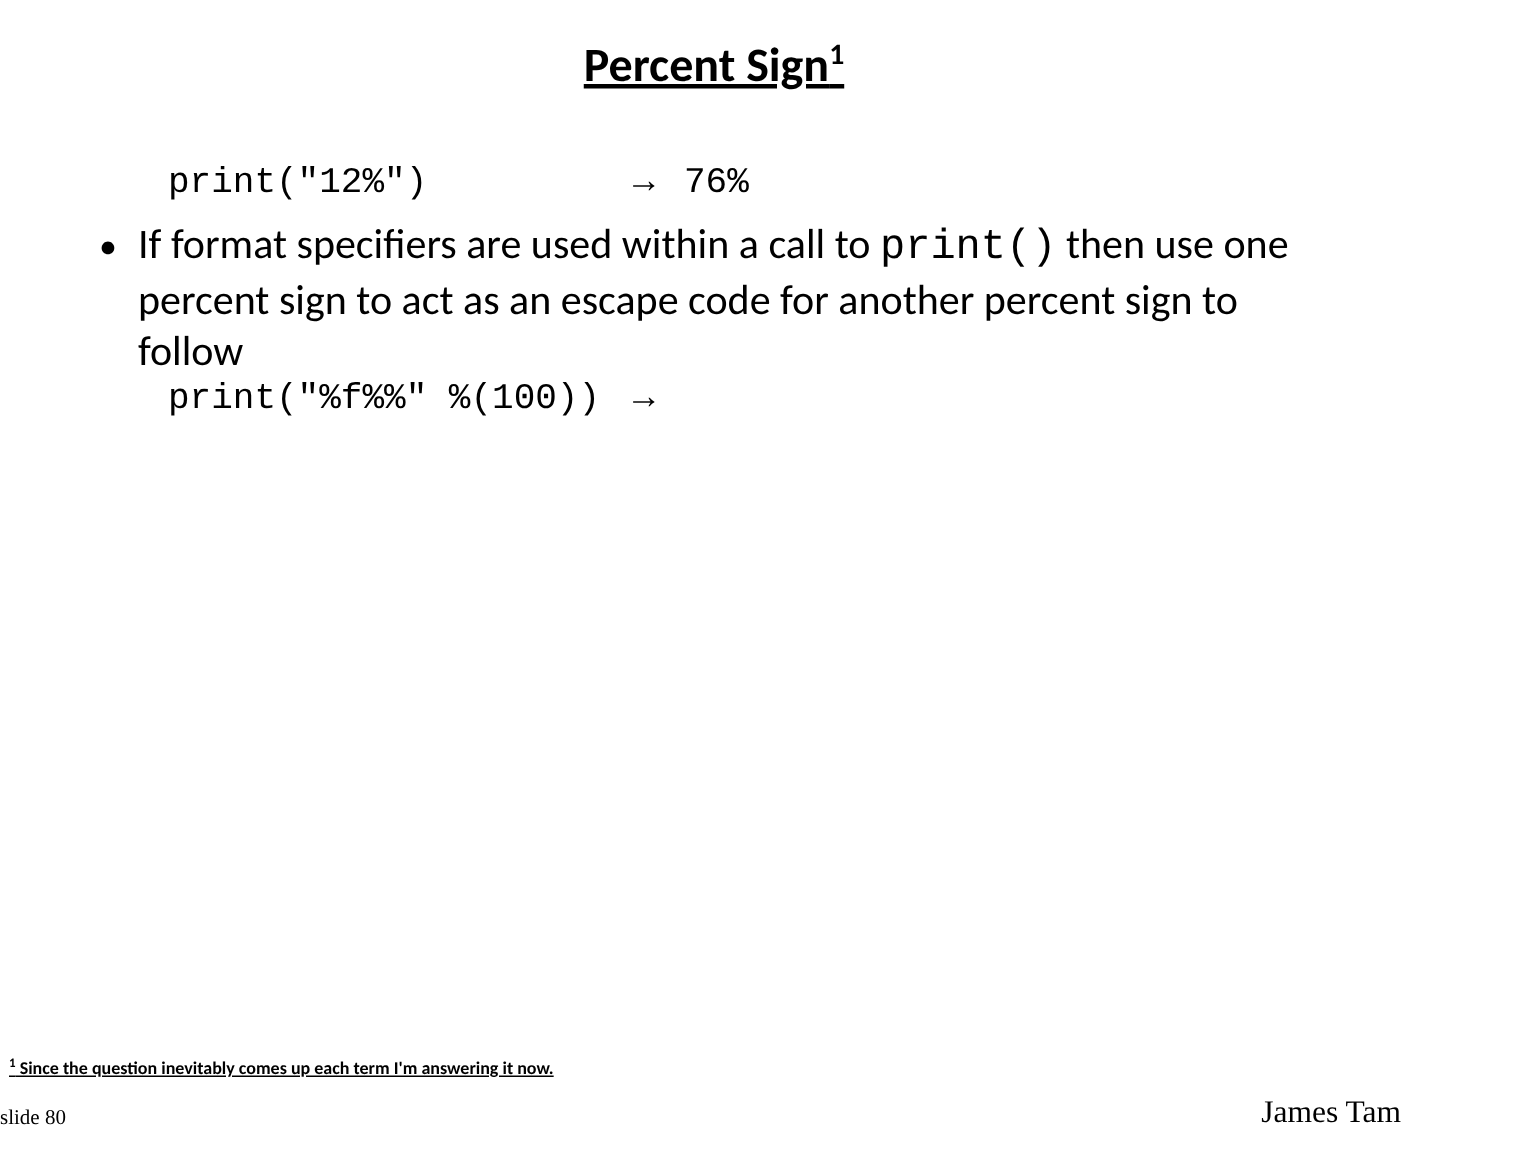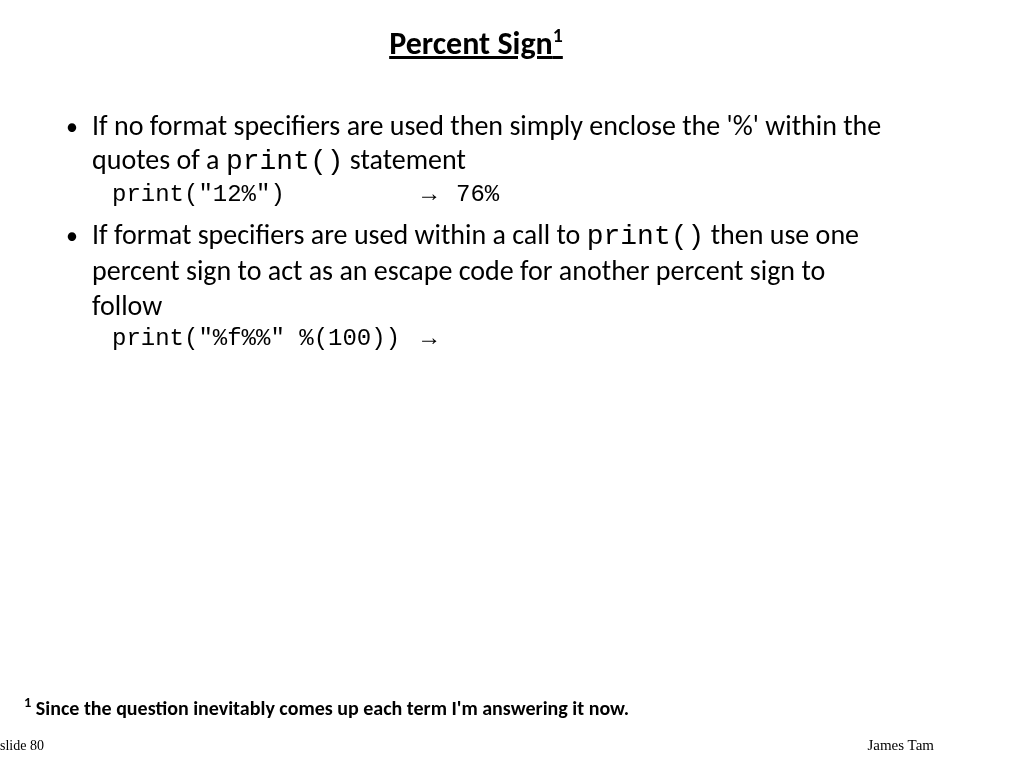--- a/index.html
+++ b/index.html
@@ -63,59 +63,57 @@
   .code-left {
     width: 310px;
     flex-shrink: 0;
   }
   .arrow {
     width: 34px;
     flex-shrink: 0;
   }
   .footnote {
     position: absolute;
-    left: 24px;
+    left: 6px;
     bottom: 48px;
-    font-size: 20px;
+    font-size: 12px;
     font-weight: 700;
+    text-decoration: underline;
   }
   .footnote sup {
     font-size: 0.72em;
     vertical-align: super;
     line-height: 0;
   }
   .slide-number {
     position: absolute;
     left: 0;
     bottom: 14px;
     font-size: 14px;
     font-weight: 400;
     font-family: "Times New Roman", Times, serif;
   }
   .author {
     position: absolute;
     right: 18px;
     bottom: 14px;
-    font-size: 15px;
+    font-size: 21px;
     font-weight: 400;
     font-family: "Times New Roman", Times, serif;
   }
 </style>
 </head>
 <body>
 
 <div class="slide">
 
   <div class="title">
     <span>Percent Sign</span><sup>1</sup>
   </div>
 
-  <div class="bullet">
-    <span class="dot">•</span><span>If no format specifiers are used then simply enclose the '%' within the quotes of a </span><span class="mono">print()</span><span> statement</span>
-  </div>
 
   <div class="code-row">
     <span class="code-left">print("12%")</span>
     <span class="arrow">→</span>
     <span>76%</span>
   </div>
 
   <div class="bullet">
     <span class="dot">•</span><span>If format specifiers are used within a call to </span><span class="mono">print()</span><span> then use one percent sign to act as an escape code for another percent sign to follow</span>
   </div>

